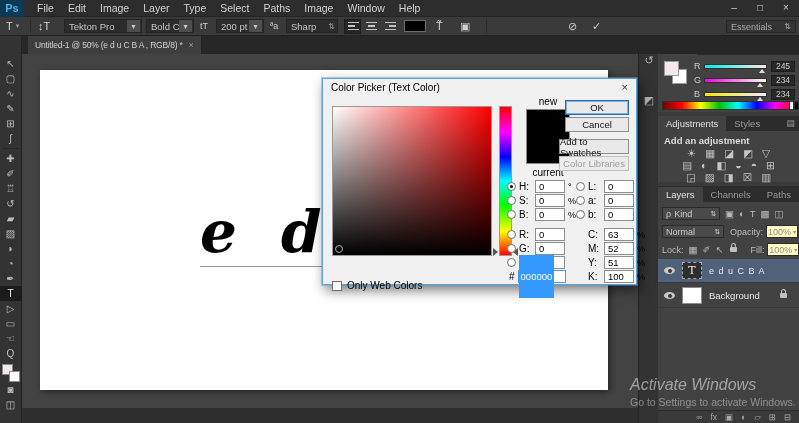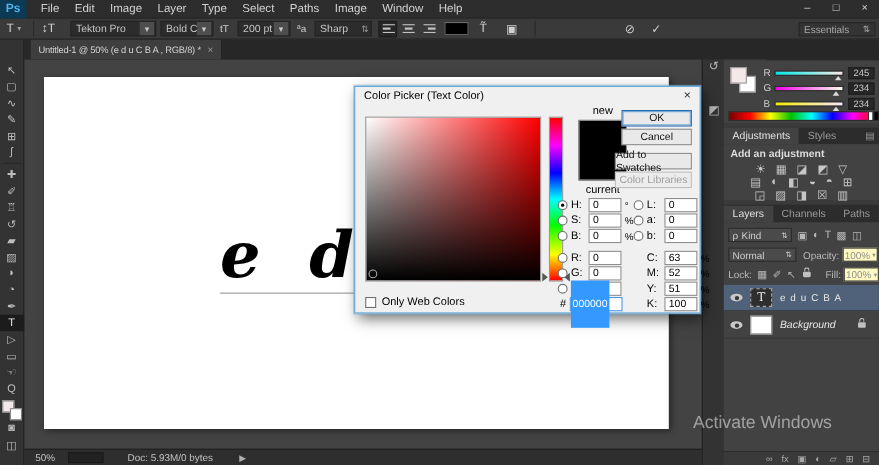--- a/index.html
+++ b/index.html
@@ -152,31 +152,31 @@
   .layeritem { height:24px; border-bottom:1px solid #393939; }
   .layeritem.selected { background:#50627a; }
   .eye { width:11px; height:7px; background:#c9c9c9; border-radius:50%; position:relative; margin:0 7px 0 6px; flex:0 0 auto;}
   .eye::after { content:""; position:absolute; left:3.5px; top:1.5px; width:4px; height:4px;
                 background:#383838; border-radius:50%;}
   .thumbT { width:20px; height:17px; background:#2e2e2e; border:1px dashed #a8a8a8; color:#eee;
             font-family:"DejaVu Serif", serif; font-size:11px; display:flex; align-items:center;
             justify-content:center; flex:0 0 auto;}
   .thumbBG { width:20px; height:17px; background:#fff; border:1px solid #8a8a8a; flex:0 0 auto;}
   .lname { margin-left:7px; color:#e8e8e8; font-size:9px; letter-spacing:1px; white-space:nowrap;}
-  .lname.bg { font-style:italic; letter-spacing:0; font-size:9.5px;}
+  .lname.bg { letter-spacing:0; font-size:9.5px;}
   .lock { width:7px; height:5px; background:#c0c0c0; border-radius:1px; position:relative; flex:0 0 auto;}
   .lock::before { content:""; position:absolute; left:1px; top:-4px; width:3px; height:3px;
                   border:1px solid #c0c0c0; border-bottom:none; border-radius:3px 3px 0 0;}
   .lbar { position:absolute; left:0; bottom:0; width:141px; height:13px; background:#3a3a3a;
           border-top:1px solid #2c2c2c; display:flex; align-items:center; justify-content:flex-end;
           gap:8px; padding-right:8px; font-size:8.5px; color:#a8a8a8;}
 
   
   .wm { position:absolute; left:630px; top:376px; z-index:90; pointer-events:none;}
-  .wm .l1 { font-size:16px; color:rgba(255,255,255,.5); }
+  .wm .l1 { font-size:16px; color:rgba(255,255,255,.5);font-style:italic; }
   .wm .l2 { font-size:10.5px; color:rgba(255,255,255,.4); margin-top:2px;}
 
   .wsbox { position:absolute; left:726px; top:3px; width:70px; height:13px; background:#343434;
            border:1px solid #272727; display:flex; align-items:center; font-size:9px; color:#a8a8a8;
            padding:0 4px;}
   .wsbox .txt { flex:1; }
 </style>
 </head>
 <body>
 
@@ -308,26 +308,20 @@
     <span class="tool">◫</span>
   </div>
 
   <div class="pasteboard">
     <div class="canvas">
       <div class="canvastext">e d u C</div>
       <div class="baseline"></div>
     </div>
   </div>
 
-  <div class="statusbar">
-    <span class="zoomv">50%</span>
-    <span class="zbox"></span>
-    <span class="doc">Doc: 5.93M/0 bytes</span>
-    <span class="arr">▶</span>
-  </div>
 
   <div class="dialog">
     <div class="dlg-title">
       <span class="t">Color Picker (Text Color)</span>
       <span class="x">×</span>
     </div>
     <div class="cfield">
       <span class="ccursor"></span>
     </div>
     <div class="hueslider"></div>
@@ -413,21 +407,21 @@
         <span class="cp-unit">%</span>
       </div>
 
     <div class="cp-row" style="left:186px;top:191px;">
       <span>#</span>
       <span class="hex-in">
           <span>000000</span>
         </span>
     </div>
 
-    <div class="cp-row" style="left:9px;top:189px;gap:5px;">
+    <div class="cp-row" style="left:9px;top:200px;gap:5px;">
       <span class="chk"></span>
       <span>Only Web Colors</span>
     </div>
   </div>
 
   <div class="dockstrip">
     <span class="dockicon" style="top:18px;">↺</span>
     <span class="dockicon" style="top:58px;">◩</span>
   </div>
 
@@ -558,15 +552,16 @@
         <span>◐</span>
         <span>▱</span>
         <span>⊞</span>
         <span>⊟</span>
       </div>
     </div>
   </div>
 
   <div class="wm">
     <div class="l1">Activate Windows</div>
+    <div class="l2">Go to Settings to activate Windows.</div>
   </div>
 
 </div>
 
 </body></html>

